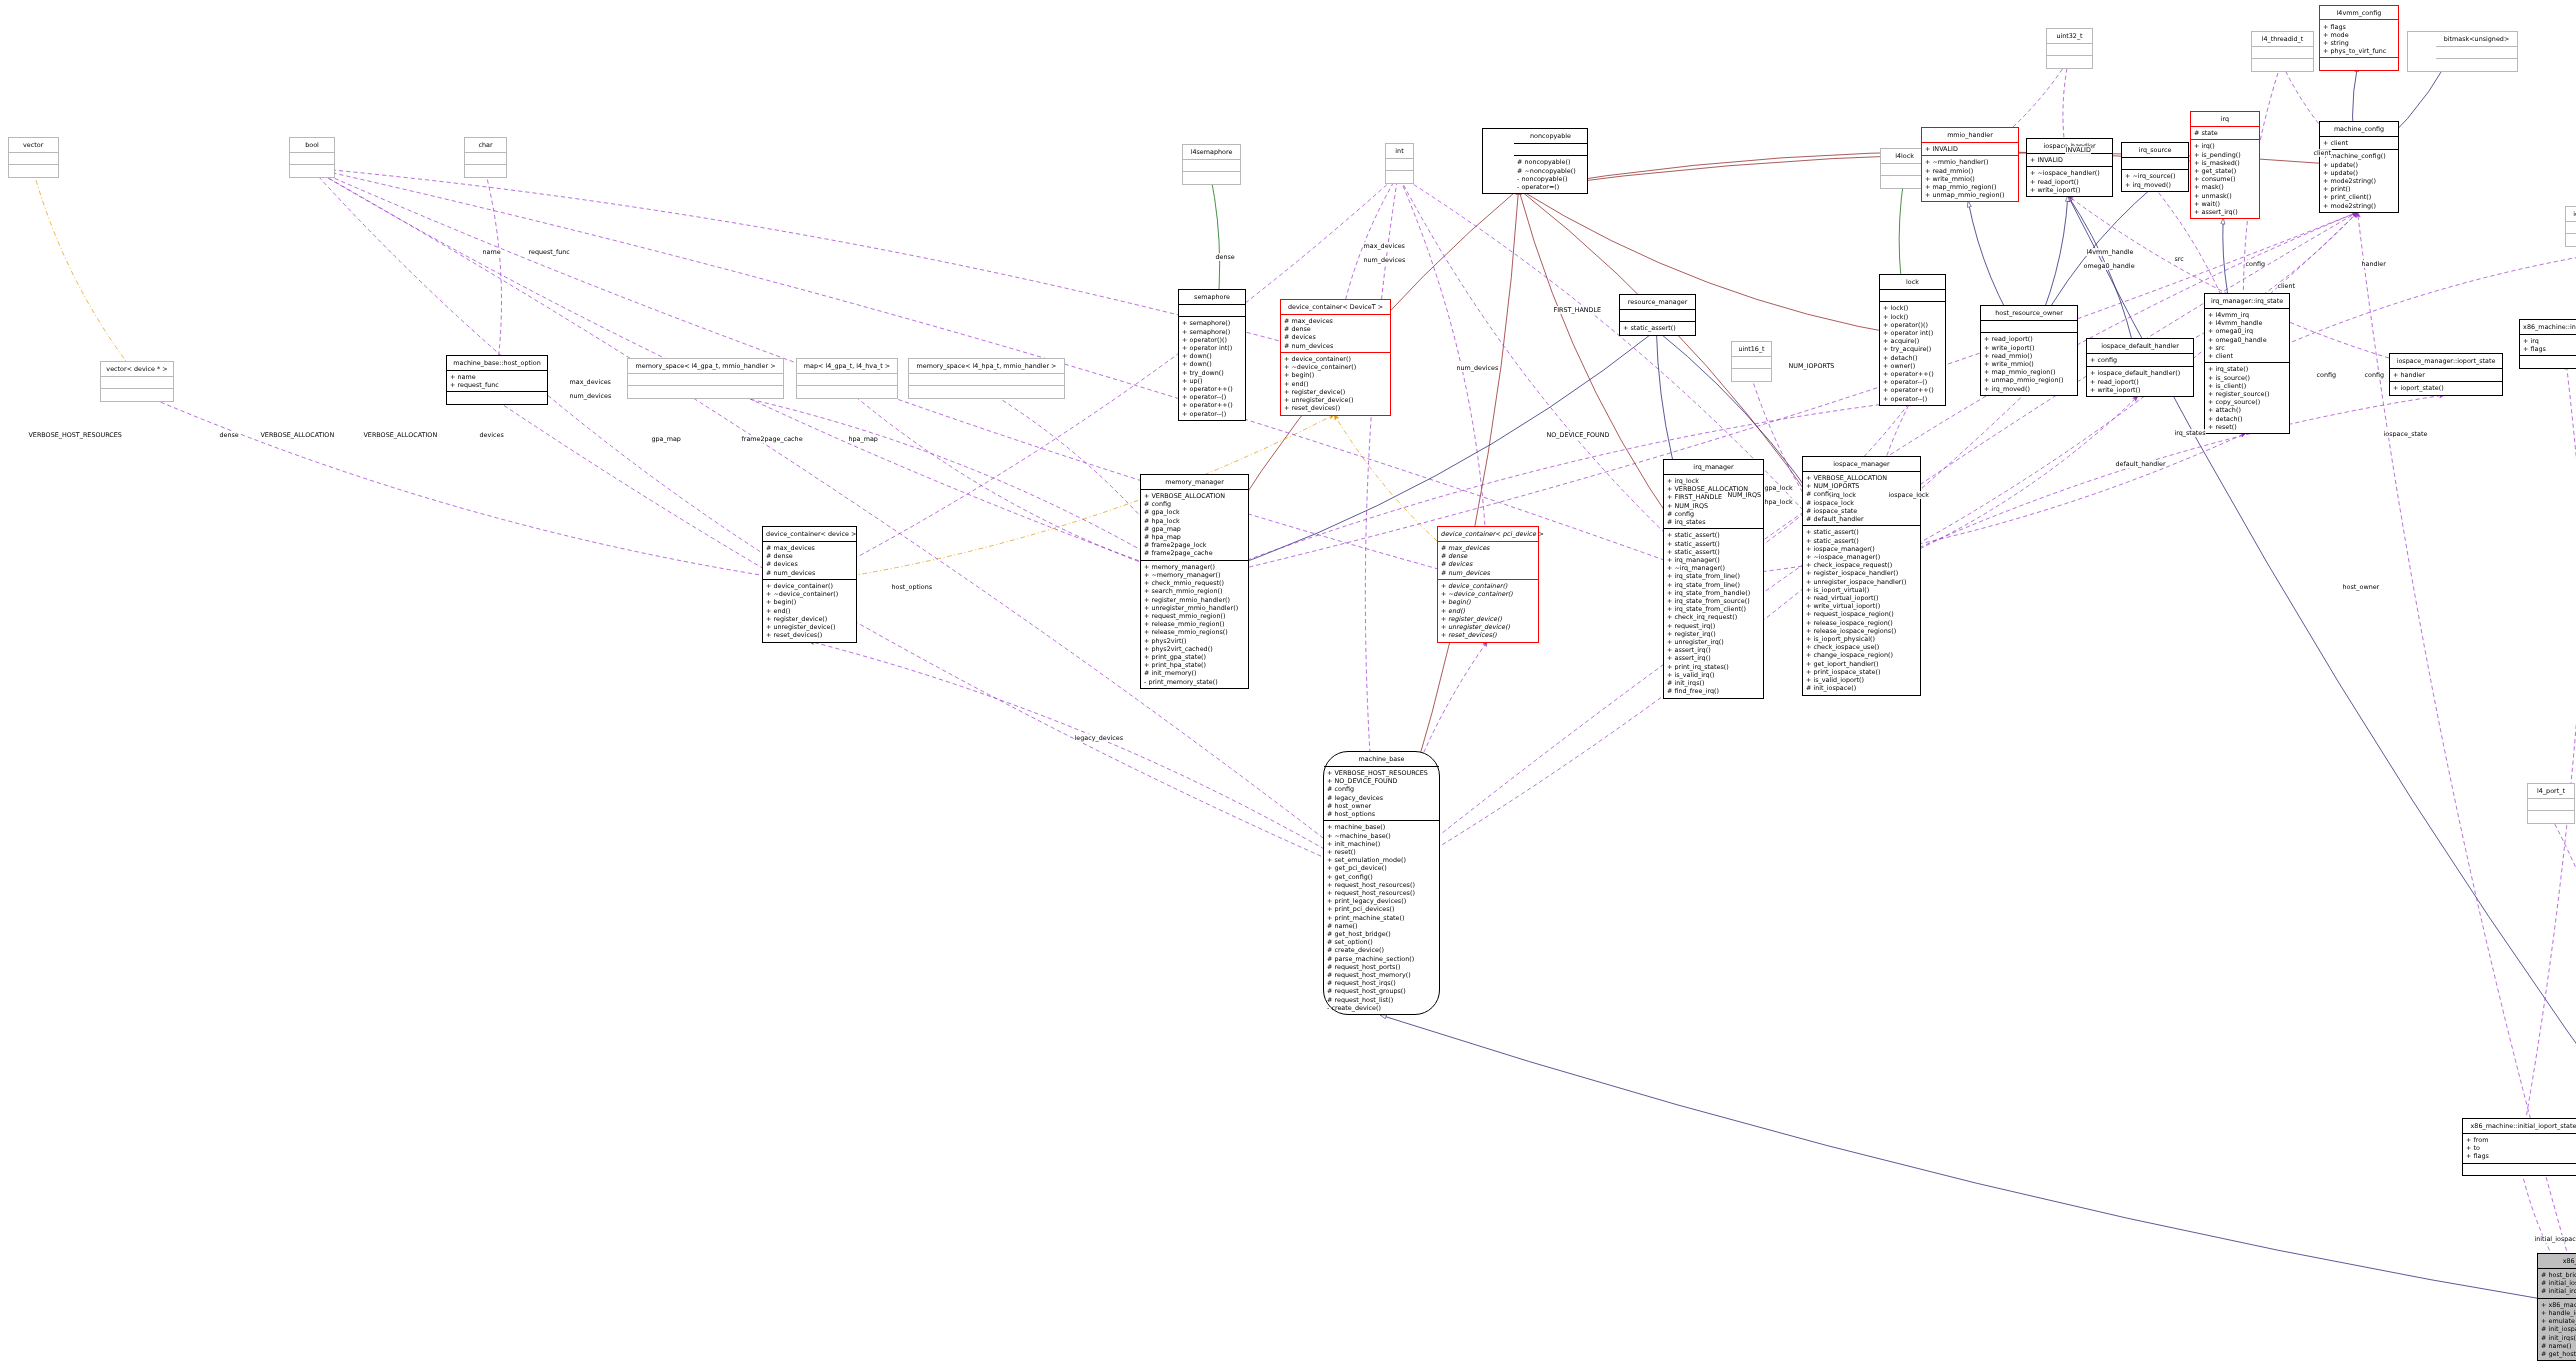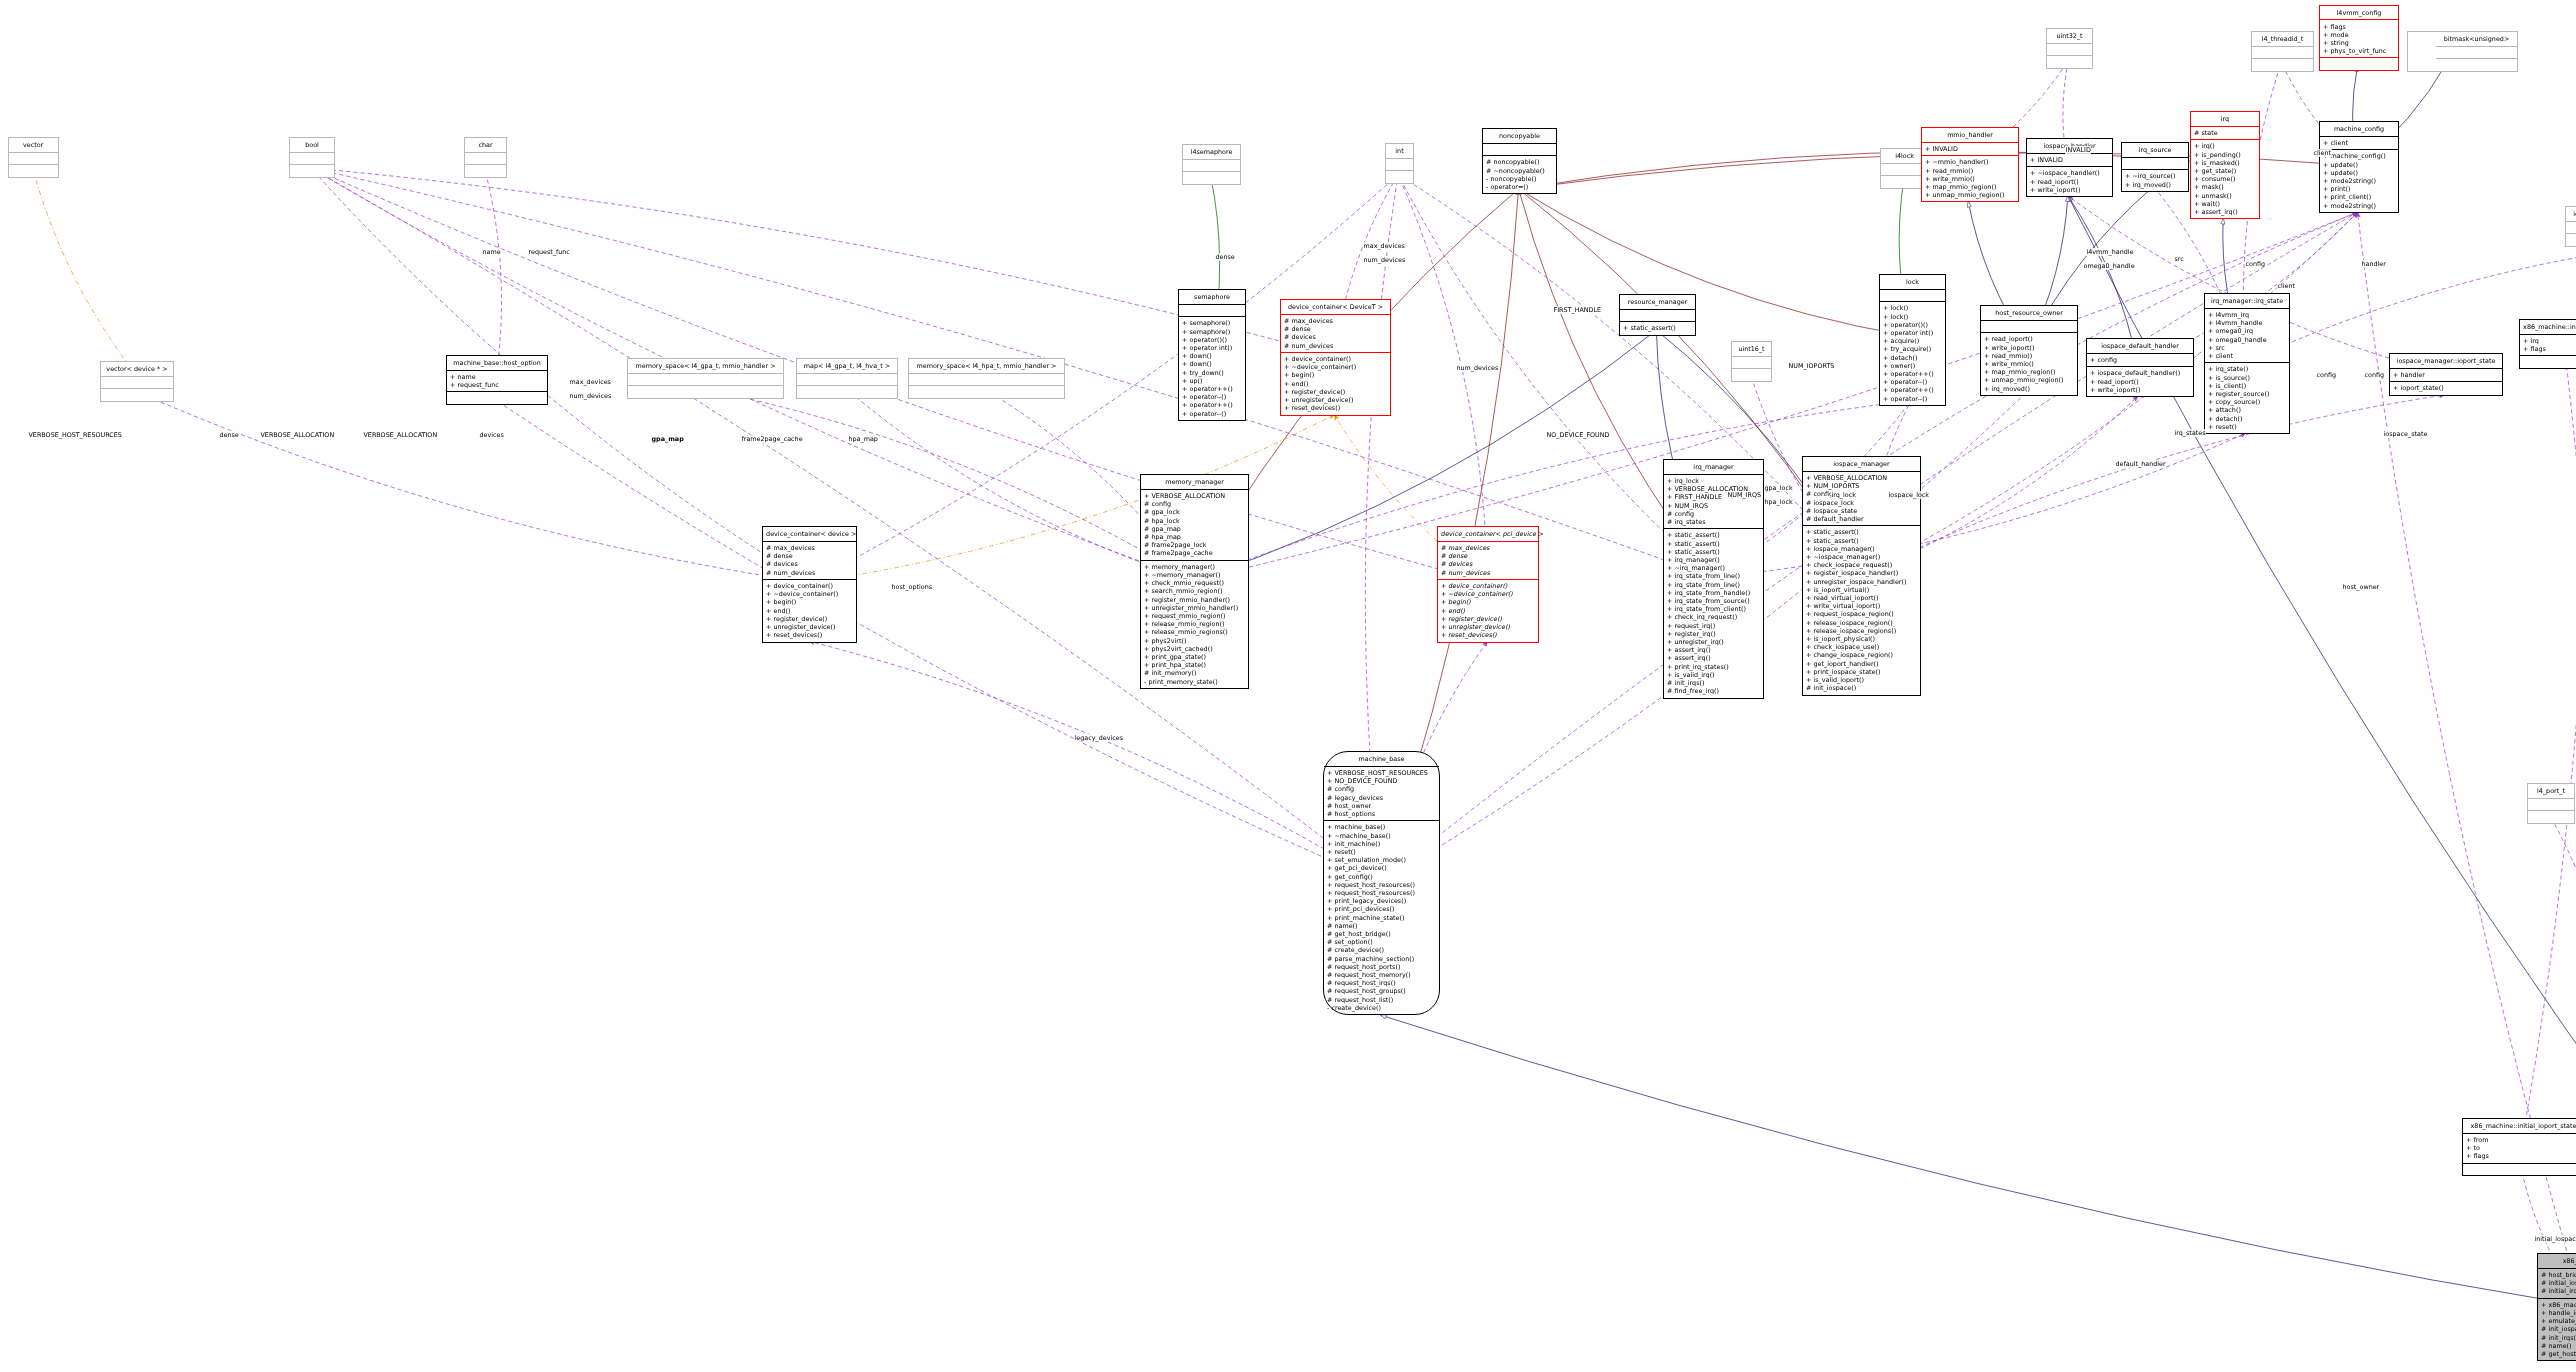--- a/index.html
+++ b/index.html
@@ -146,21 +146,21 @@
       <div class="ubox plain" style="left: 1182px; top: 144px; width: 57px;">
         <div class="title">l4semaphore</div>
         <div class="sec empty"></div>
         <div class="sec empty"></div>
       </div>
       <div class="ubox plain" style="left: 1385px; top: 143px; width: 27px;">
         <div class="title">int</div>
         <div class="sec empty"></div>
         <div class="sec empty"></div>
       </div>
-      <div class="ubox solid" style="left: 1482px; top: 128px; width: 73px;">
+      <div class="ubox solid" style="left: 1482px; top: 128px; width: 73px; padding-left: 31px;">
         <div class="title">noncopyable</div>
         <div class="sec empty"></div>
         <div class="sec">
           <div class="mrow"># noncopyable()</div>
           <div class="mrow"># ~noncopyable()</div>
           <div class="mrow">- noncopyable()</div>
           <div class="mrow">- operator=()</div>
         </div>
       </div>
       <div class="ubox plain" style="left: 1880px; top: 148px; width: 47px;">
@@ -617,21 +617,21 @@
           <div class="mrow"># get_host_bridge()</div>
         </div>
       </div>
     </div>
   <div id="labels">
       <span class="elabel" style="left: 28px; top: 431px;">VERBOSE_HOST_RESOURCES</span>
       <span class="elabel" style="left: 219px; top: 431px;">dense</span>
       <span class="elabel" style="left: 260px; top: 431px;">VERBOSE_ALLOCATION</span>
       <span class="elabel" style="left: 363px; top: 431px;">VERBOSE_ALLOCATION</span>
       <span class="elabel" style="left: 479px; top: 431px;">devices</span>
-      <span class="elabel" style="left: 651px; top: 435px; font-weight: bold;">gpa_map</span>
+      <span class="elabel" style="left: 651px; top: 435px;">gpa_map</span>
       <span class="elabel" style="left: 741px; top: 435px;">frame2page_cache</span>
       <span class="elabel" style="left: 848px; top: 435px;">hpa_map</span>
       <span class="elabel" style="left: 1546px; top: 431px;">NO_DEVICE_FOUND</span>
       <span class="elabel" style="left: 569px; top: 378px;">max_devices</span>
       <span class="elabel" style="left: 569px; top: 392px;">num_devices</span>
       <span class="elabel" style="left: 482px; top: 248px;">name</span>
       <span class="elabel" style="left: 528px; top: 248px;">request_func</span>
       <span class="elabel" style="left: 1074px; top: 734px;">legacy_devices</span>
       <span class="elabel" style="left: 891px; top: 583px;">host_options</span>
       <span class="elabel" style="left: 1215px; top: 253px;">dense</span>

